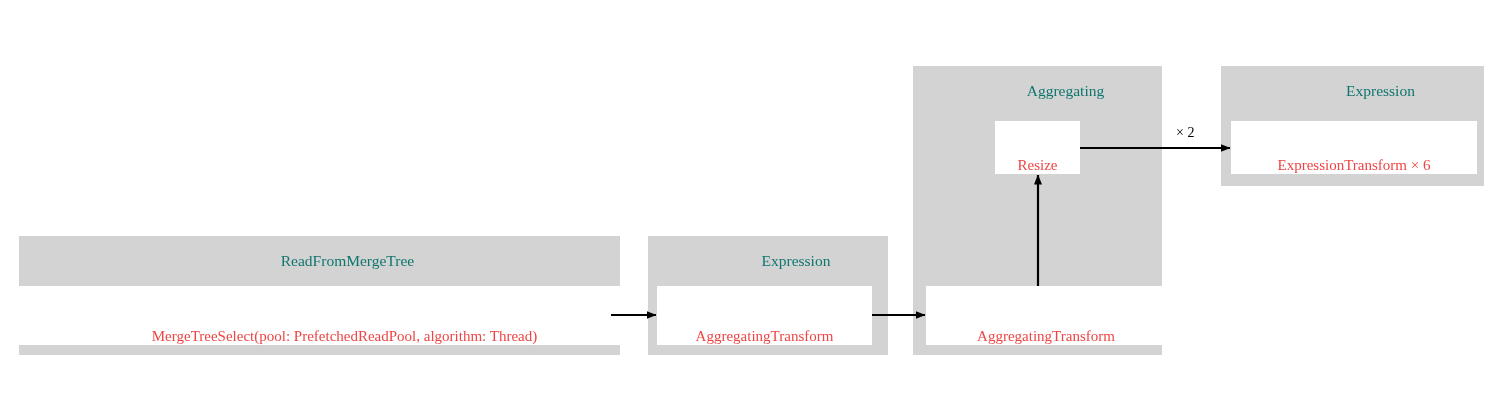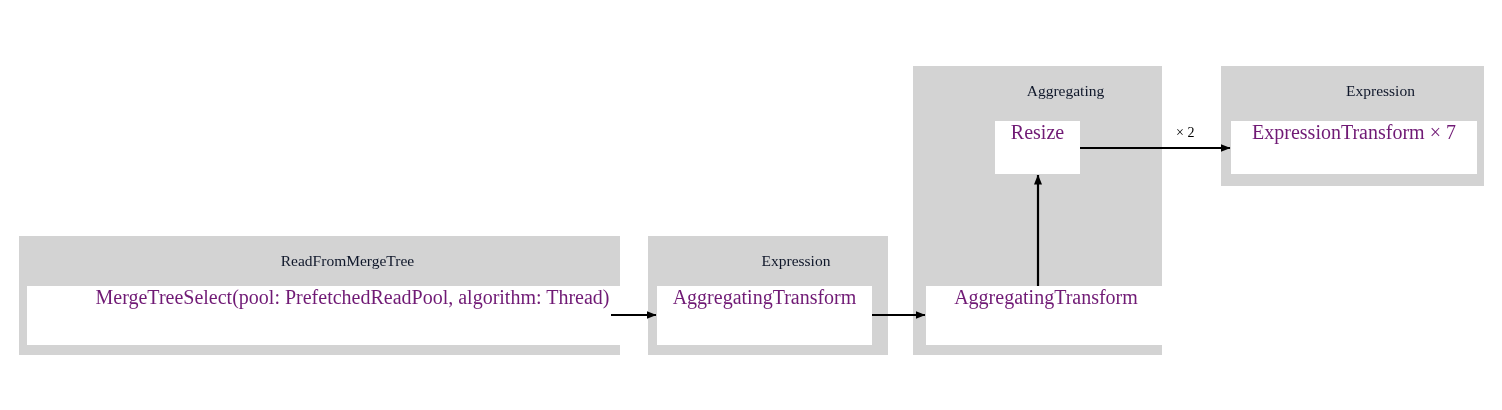--- a/index.html
+++ b/index.html
@@ -19,34 +19,34 @@
     position: absolute;
     background: #d3d3d3;
     box-sizing: border-box;
   }
   .cluster-title {
     position: absolute;
     left: 8px;
     right: 0;
     text-align: center;
     font-size: 15.5px;
-    color: #0f172a;
+    color: #0f766e;
     line-height: 1;
     white-space: nowrap;
     margin-left: 48px;
   }
   .node {
     position: absolute;
     background: #ffffff;
     box-sizing: border-box;
     display: flex;
-    align-items: flex-start;
+    align-items: flex-end;
     justify-content: center;
-    font-size: 20px;
-    color: #701a75;
+    font-size: 15px;
+    color: #ef4444;
     white-space: nowrap;
   }
   .edge-label {
     position: absolute;
     font-size: 14px;
     color: #000000;
     white-space: nowrap;
     line-height: 1;
   }
   .edge-svg {
@@ -60,21 +60,21 @@
   }
 </style>
 </head>
 <body>
 
 <div id="canvas">
 
   <div class="cluster" style="left:19px; top:236px; width:601px; height:119px;">
     <div class="cluster-title" style="top:17px;">ReadFromMergeTree</div>
   </div>
-  <div class="node" style="left:27px; top:286px; width:651px; height:59px;">
+  <div class="node" style="left:19px; top:286px; width:651px; height:59px;">
     <span>MergeTreeSelect(pool: PrefetchedReadPool, algorithm: Thread)</span>
   </div>
 
   <div class="cluster" style="left:648px; top:236px; width:240px; height:119px;">
     <div class="cluster-title" style="top:17px;">Expression</div>
   </div>
   <div class="node" style="left:657px; top:286px; width:215px; height:59px;">
     <span>AggregatingTransform</span>
   </div>
 
@@ -85,21 +85,21 @@
     <span>Resize</span>
   </div>
   <div class="node" style="left:926px; top:286px; width:240px; height:59px;">
     <span>AggregatingTransform</span>
   </div>
 
   <div class="cluster" style="left:1221px; top:66px; width:263px; height:120px;">
     <div class="cluster-title" style="top:17px;">Expression</div>
   </div>
   <div class="node" style="left:1231px; top:121px; width:246px; height:53px;">
-    <span>ExpressionTransform × 7</span>
+    <span>ExpressionTransform × 6</span>
   </div>
 
   <div class="edge-label" style="left:1176px; top:126px;">× 2</div>
 
   <svg class="edge-svg" viewBox="0 0 1502 410">
     <defs>
       <marker id="arrowhead" markerWidth="10" markerHeight="8" refX="9.5" refY="4" orient="auto" markerUnits="userSpaceOnUse">
         <path d="M0,0 L10,4 L0,8 Z" fill="#000000"></path>
       </marker>
     </defs>

